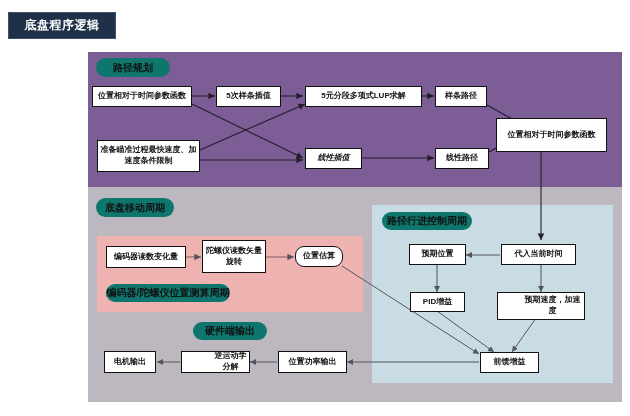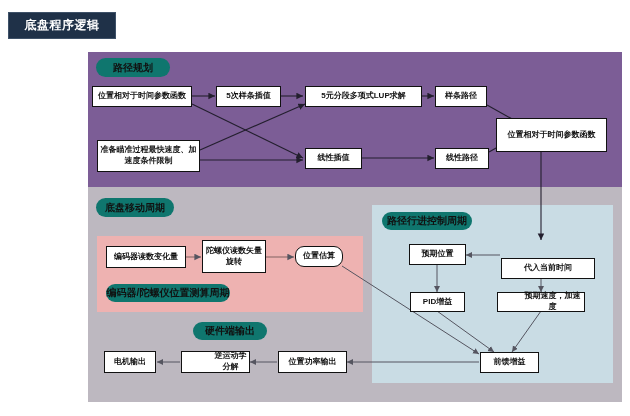--- a/index.html
+++ b/index.html
@@ -138,31 +138,31 @@
   <div class="pill" style="left:96px;top:198px;width:78px;height:19px;">底盘移动周期</div>
   <div class="pill" style="left:106px;top:284px;width:124px;height:18px;">编码器/陀螺仪位置测算周期</div>
   <div class="pill" style="left:193px;top:322px;width:74px;height:18px;">硬件端输出</div>
   <div class="pill" style="left:382px;top:212px;width:90px;height:18px;">路径行进控制周期</div>
 
   <div class="box" style="left:92px;top:86px;width:100px;height:21px;">位置相对于时间参数函数</div>
   <div class="box" style="left:216px;top:86px;width:65px;height:21px;">5次样条插值</div>
   <div class="box" style="left:305px;top:86px;width:117px;height:21px;">5元分段多项式LUP求解</div>
   <div class="box" style="left:435px;top:86px;width:52px;height:21px;">样条路径</div>
   <div class="box" style="left:97px;top:140px;width:103px;height:32px;">准备瞄准过程最快速度、加速度条件限制</div>
-  <div class="box" style="left:305px;top:148px;width:57px;height:21px;">线性插值</div>
+  <div class="box" style="left:305px;top:148px;width:57px;height:21px;font-style:italic;">线性插值</div>
   <div class="box" style="left:435px;top:148px;width:54px;height:21px;">线性路径</div>
   <div class="box" style="left:496px;top:118px;width:111px;height:34px;">位置相对于时间参数函数</div>
 
   <div class="box" style="left:106px;top:246px;width:80px;height:22px;">编码器读数变化量</div>
   <div class="box" style="left:202px;top:240px;width:64px;height:33px;">陀螺仪读数矢量旋转</div>
   <div class="box" style="left:295px;top:246px;width:48px;height:21px;border-radius:9px;">位置估算</div>
 
   <div class="box" style="left:409px;top:244px;width:57px;height:21px;">预期位置</div>
-  <div class="box" style="left:501px;top:244px;width:94px;height:21px;margin-top:14px;">代入当前时间</div>
+  <div class="box" style="left:501px;top:244px;width:75px;height:21px;">代入当前时间</div>
   <div class="box" style="left:410px;top:292px;width:55px;height:20px;">PID增益</div>
-  <div class="box" style="left:497px;top:292px;width:88px;height:20px;padding-left:25px;">预期速度，加速度</div>
+  <div class="box" style="left:497px;top:292px;width:88px;height:28px;padding-left:25px;">预期速度，加速度</div>
   <div class="box" style="left:480px;top:352px;width:59px;height:21px;">前馈增益</div>
 
   <div class="box" style="left:278px;top:351px;width:69px;height:22px;">位置功率输出</div>
   <div class="box" style="left:181px;top:351px;width:69px;height:22px;padding-left:32px;">逆运动学分解</div>
   <div class="box" style="left:104px;top:351px;width:52px;height:22px;">电机输出</div>
 
 </div>
 
 </body></html>

